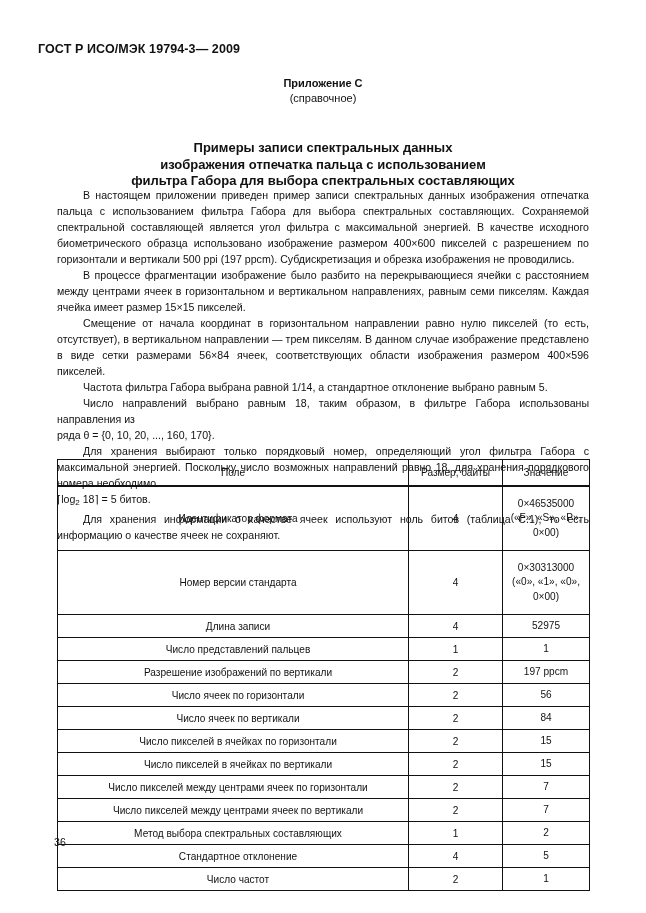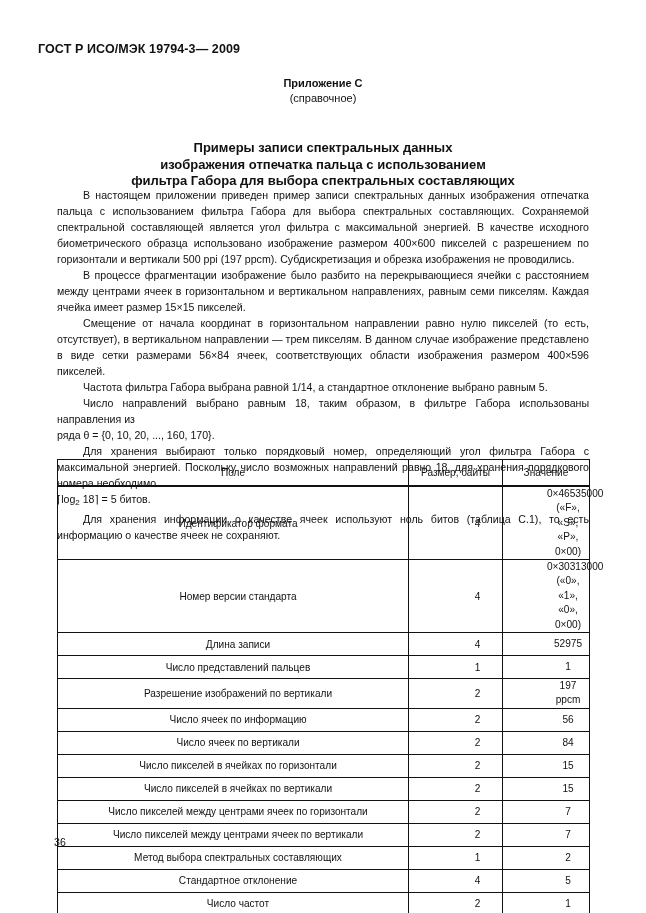--- a/index.html
+++ b/index.html
@@ -125,21 +125,20 @@
   table.spec tbody td.field {
     text-align: center;
     padding-left: 10px;
     height: 22px;
     margin-top: 41px;
   }
   table.spec tbody td.size,
   table.spec tbody td.value {
     text-align: center;
     height: 22px;
-    padding-left: 44px;
   }
   table.spec tbody tr.tall td {
     height: 63px;
   }
   .val-multi {
     line-height: 14.4px;
     text-align: center;
   }
 
   .page-number {
@@ -241,21 +240,21 @@
         <tr>
           <td class="field">Разрешение изображений по вертикали</td>
           <td class="size">2</td>
           <td class="value">
             <div class="val-multi">
               <div>197 ppcm</div>
             </div>
           </td>
         </tr>
         <tr>
-          <td class="field">Число ячеек по информацию</td>
+          <td class="field">Число ячеек по горизонтали</td>
           <td class="size">2</td>
           <td class="value">
             <div class="val-multi">
               <div>56</div>
             </div>
           </td>
         </tr>
         <tr>
           <td class="field">Число ячеек по вертикали</td>
           <td class="size">2</td>

